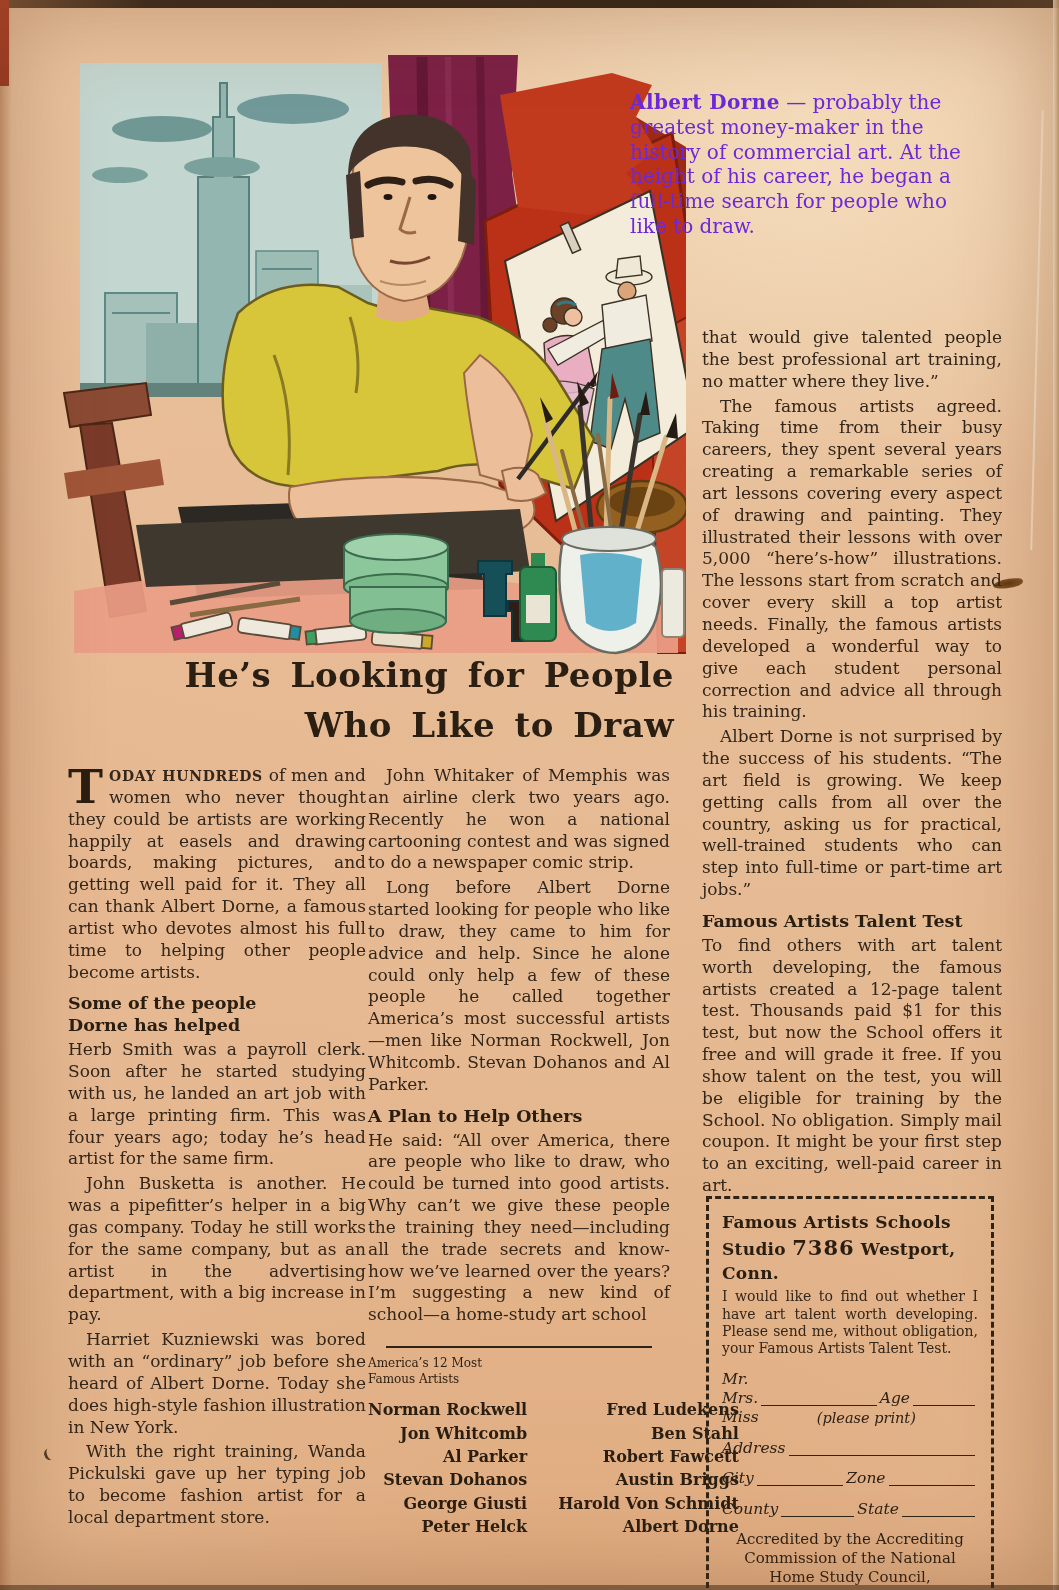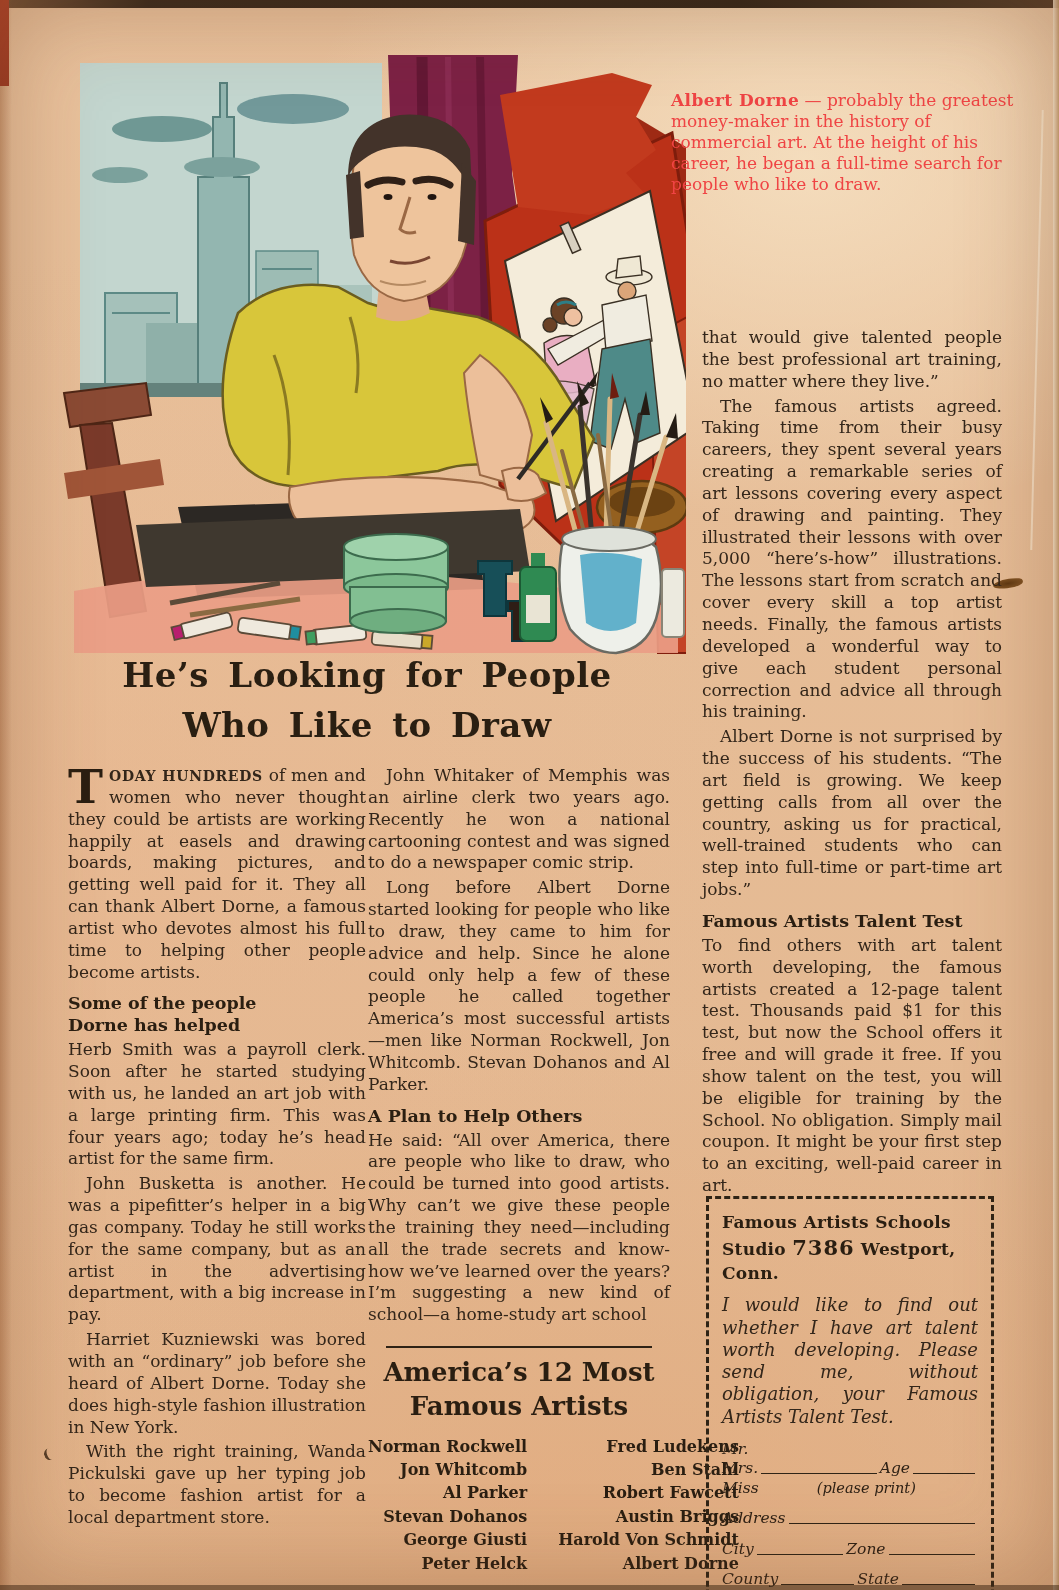--- a/index.html
+++ b/index.html
@@ -18,52 +18,52 @@
   .bottom-edge{bottom:0;left:0;width:1059px;height:5px;background:rgba(44,27,14,.5);}
   .left-spine{top:0;left:0;width:12px;height:1590px;background:linear-gradient(90deg,rgba(150,85,45,.38),rgba(150,85,45,0));}
   .right-edge{top:0;right:0;width:6px;height:1590px;background:linear-gradient(90deg,rgba(250,236,212,.85),rgba(200,160,115,.9));}
   .red-notch{top:0;left:0;width:9px;height:86px;background:linear-gradient(#b0432a,#9c3a24);}
   .vignette{top:0;left:0;width:1059px;height:1590px;box-shadow:inset 0 0 90px 12px rgba(108,60,26,.30);pointer-events:none;}
   .crease-r{left:1036px;top:110px;width:2px;height:440px;background:rgba(255,246,226,.55);transform:rotate(1.5deg);}
   .smudge{left:993px;top:579px;width:30px;height:9px;border-radius:60% 40% 50% 50%;background:radial-gradient(#5e3812,#8a5a28);transform:rotate(-8deg);}
   .fleck{left:44px;top:1448px;width:9px;height:12px;border-radius:50%;border-left:3px solid rgba(50,32,18,.8);transform:rotate(-20deg);}
 
   
-  .caption{left:630px;top:90px;width:346px;font-size:17px;line-height:1.24;color:#ef4444;margin-left:41px;}
+  .caption{left:630px;top:90px;width:346px;font-size:20px;line-height:1.24;color:#6d28d9;}
   .caption b{letter-spacing:.4px;}
 
   
-  .headline{left:60px;top:650px;width:614px;text-align:center;font-weight:bold;font-size:34px;line-height:1.48;color:#2a1f12;letter-spacing:.5px;word-spacing:7px;}
+  .headline{left:60px;top:650px;width:614px;text-align:right;font-weight:bold;font-size:34px;line-height:1.48;color:#2a1f12;letter-spacing:.5px;word-spacing:7px;}
 
   
   .col{width:298px;font-size:17px;line-height:1.285;text-align:justify;color:#33261a;}
   .col p{margin:0 0 3px;}
   .col .indent{text-indent:18px;}
   .subhead{font-weight:bold;font-size:17.5px;text-align:left;margin:10px 0 2px;color:#2a1e11;line-height:1.25;}
   #col-left{left:68px;top:765px;}
   #col-mid{left:368px;top:765px;width:302px;}
   #col-right{left:702px;top:327px;width:300px;}
   .dropcap{float:left;font-size:47px;line-height:37px;font-weight:bold;padding:3px 6px 0 0;color:#2a1e11;}
   .lead{font-size:14px;letter-spacing:.7px;font-weight:bold;}
 
   
   .divider{width:88%;margin:20px auto 8px;border-top:2.5px solid #2e2215;}
-  .artists-title{text-align:center;font-weight:bold;font-size:26px;line-height:1.3;color:#2a1e11;}
+  .artists-title{text-align:left;font-weight:normal;font-size:12px;line-height:1.3;color:#2a1e11;}
   .artists-cols{display:flex;gap:31px;margin-top:11px;font-weight:bold;font-size:16px;line-height:1.46;color:#2a1e11;}
   .artists-cols .a1{flex:1;text-align:right;}
   .artists-cols .a2{flex:1.15;text-align:right;}
   .artists-cols div{white-space:nowrap;}
 
   
   .coupon{left:706px;top:1196px;width:288px;border:3px dashed #2f2416;padding:12px 13px 14px;box-sizing:border-box;}
   .c-title{font-weight:bold;font-size:17px;line-height:1.35;color:#2a1e11;letter-spacing:.3px;}
   .c-num{font-size:21px;letter-spacing:1px;}
-  .c-body{font-size:18px;line-height:1.24;text-align:justify;margin-top:9px;font-style:italic;}
+  .c-body{font-size:14px;line-height:1.24;text-align:justify;margin-top:3px;}
   .c-form{margin-top:12px;font-style:italic;font-size:15.5px;color:#2e2115;}
-  .c-line{display:flex;align-items:flex-start;line-height:1.25;}
+  .c-line{display:flex;align-items:center;line-height:1.25;}
   .blank{flex:1;border-bottom:1.6px solid #2f2416;margin:0 3px;height:14px;}
   .blank.short{max-width:62px;}
   .blank.mid{max-width:92px;}
   .pp{margin-left:58px;font-size:14.5px;}
   .gap{height:11px;}
   .c-acc{margin-top:11px;font-size:15px;line-height:1.28;text-align:center;font-style:normal;color:#2a1e11;}
 </style>
 </head>
 <body>
 

